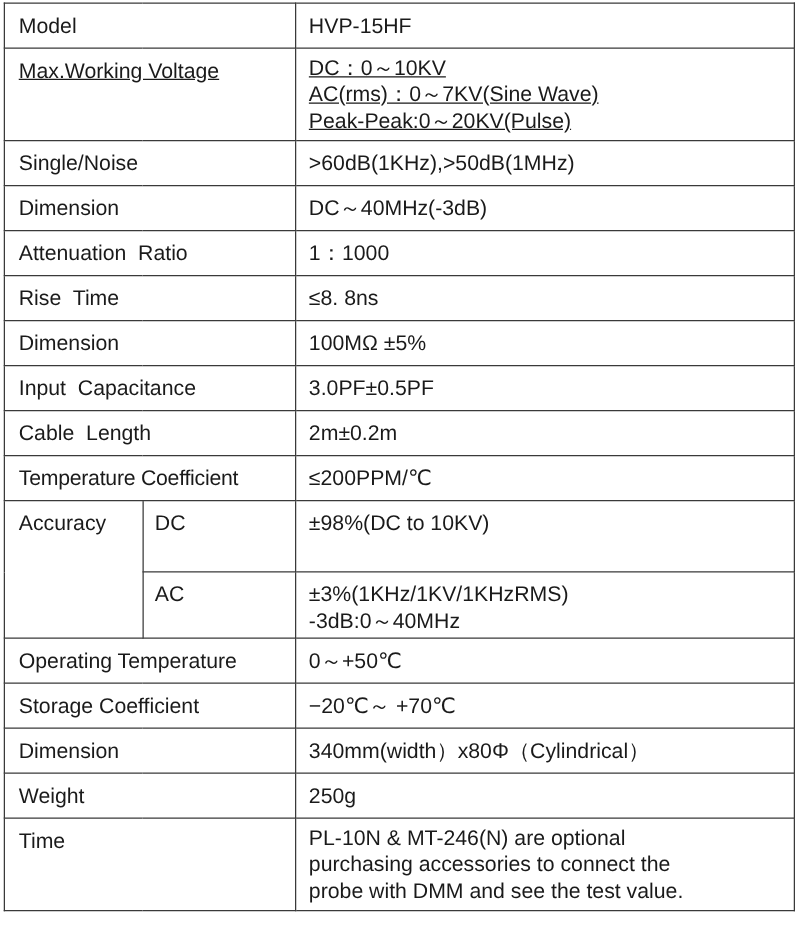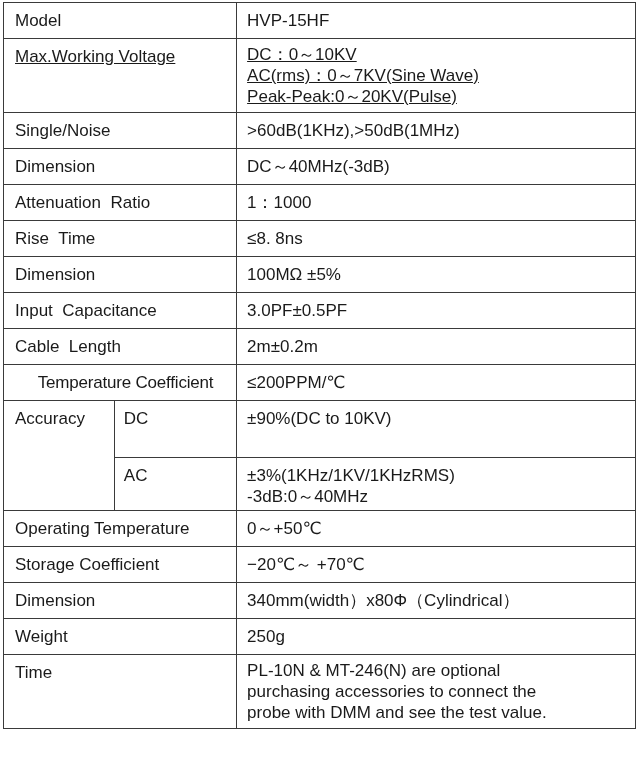--- a/index.html
+++ b/index.html
@@ -43,21 +43,21 @@
     }
     .h38 { height: 36px; }
     .h76 { height: 74px; text-decoration: underline; }
     .h57 { height: 57px; }
     .h54 { height: 53px; }
     .h75 { height: 74px; }
     .col-a { width: 107px; }
     .col-b { width: 118px; }
     .col-c { width: 385px; }
     .sub { padding-left: 9px !important; }
-    .cond { letter-spacing: -0.2px; text-align: center; }
+    .cond { letter-spacing: -0.2px; }
   </style>
 </head>
 <body>
 
 <table class="spec-table">
   <colgroup>
     <col class="col-a">
     <col class="col-b">
     <col class="col-c">
   </colgroup>
@@ -166,21 +166,21 @@
     </tr>
     <tr class="h57">
       <td rowspan="2">
           <span class="txt">Accuracy</span>
         </td>
       <td class="sub">
           <span class="txt">DC</span>
         </td>
       <td class="val">
           <span class="txt">
-            <span class="line">±90%(DC to 10KV)</span>
+            <span class="line">±98%(DC to 10KV)</span>
           </span>
         </td>
     </tr>
     <tr class="h54">
       <td class="sub">
           <span class="txt">AC</span>
         </td>
       <td class="val">
           <span class="txt">
         <span class="line">±3%(1KHz/1KV/1KHzRMS)</span>

